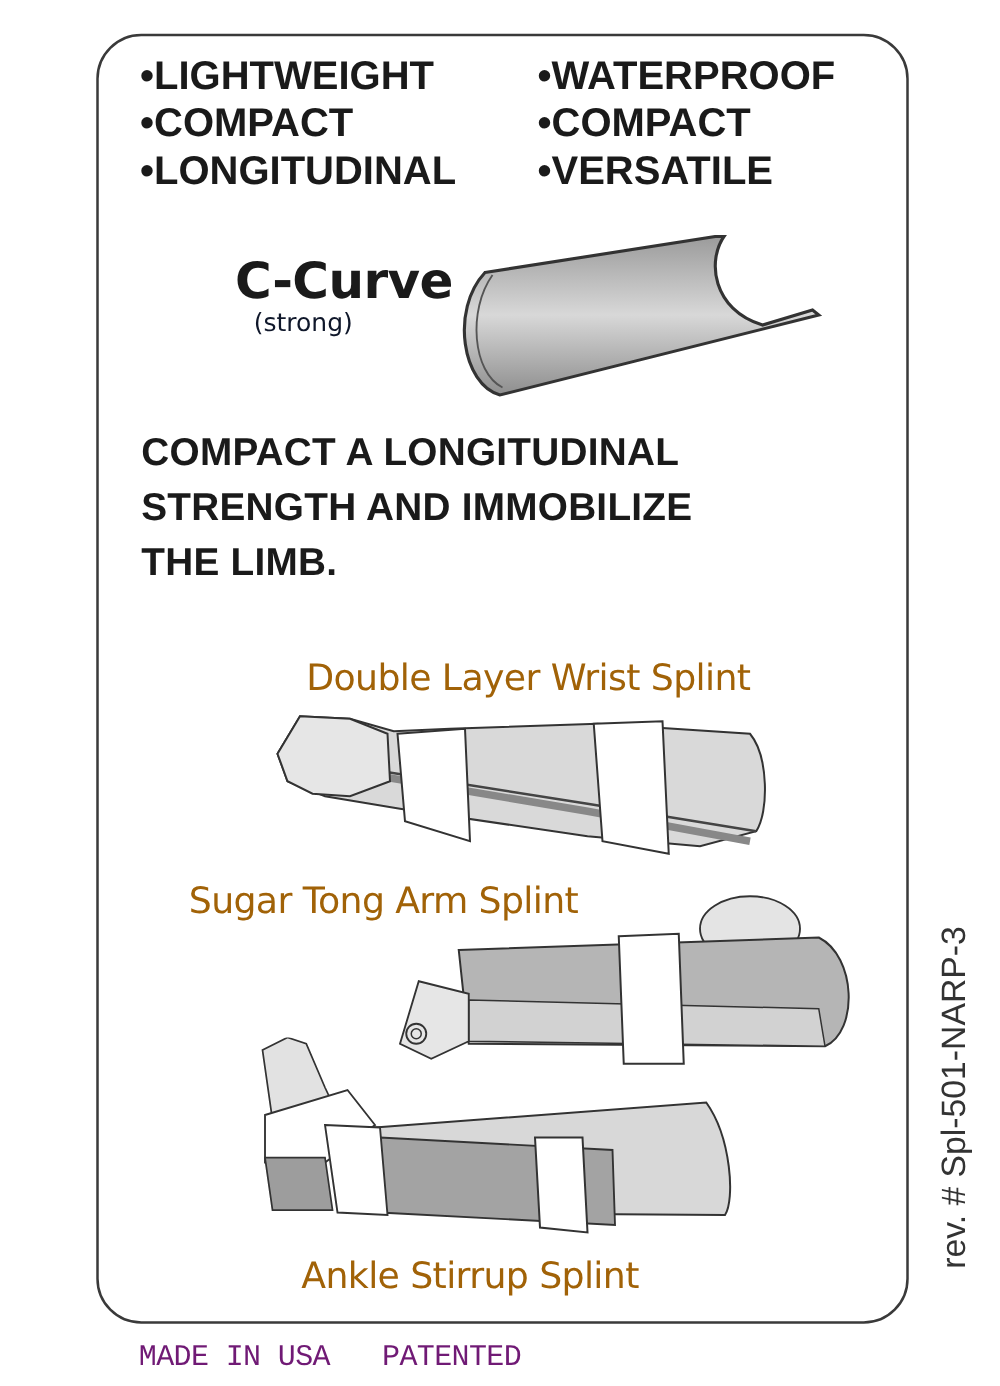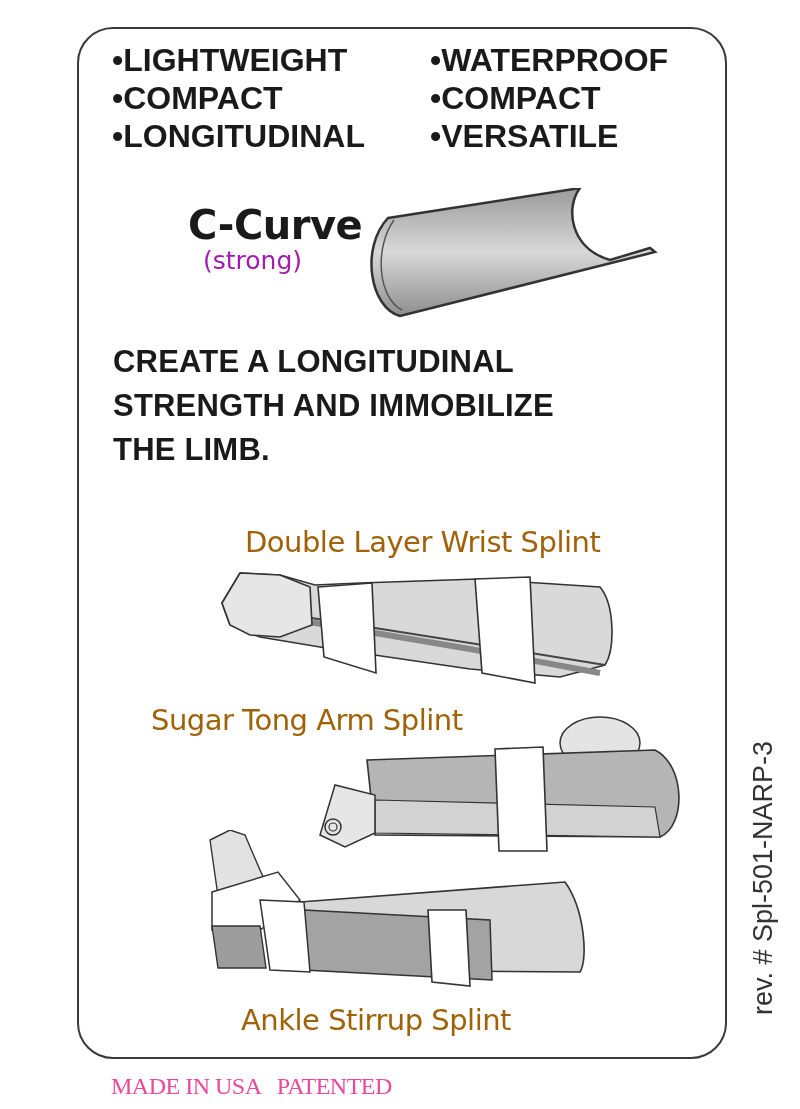--- a/index.html
+++ b/index.html
@@ -1,24 +1,24 @@
 <!DOCTYPE html>
 <html><head>
 <meta charset="utf-8">
 <style>
   html, body { margin:0; padding:0; background:#ffffff; }
   body { width:800px; height:1109px; position:relative; overflow:hidden; font-family:"Liberation Sans", sans-serif; color:#1a1a1a; }
   .card { position:absolute; left:77px; top:27px; width:650px; height:1032px; border:2px solid #3a3a3a; border-radius:36px; box-sizing:border-box; }
   .feat { position:absolute; font-weight:bold; font-size:32px; letter-spacing:0px; line-height:36px; white-space:nowrap; }
   .ccurve-title { position:absolute; left:188px; top:202px; font-weight:bold; font-size:40px; font-family:"DejaVu Sans", sans-serif; letter-spacing:-0.5px; }
-  .ccurve-sub { position:absolute; left:203px; top:246px; font-size:25px; font-family:"DejaVu Sans", sans-serif; color:#a21caf; }
+  .ccurve-sub { position:absolute; left:203px; top:246px; font-size:20px; font-family:"DejaVu Sans", sans-serif; color:#0f172a; }
   .instr { position:absolute; left:113px; top:340px; width:600px; font-weight:bold; font-size:31px; line-height:44px; letter-spacing:0.2px; }
   .label { position:absolute; font-family:"DejaVu Sans", sans-serif; font-size:29px; color:#a16207; font-weight:normal; letter-spacing:-0.5px; white-space:nowrap; }
   .rev { position:absolute; left:748px; top:1015px; transform-origin:0 0; transform:rotate(-90deg); font-size:27px; color:#333; white-space:nowrap; }
-  .footer { position:absolute; left:111px; top:1073px; font-family:Liberation Serif, serif; font-size:24px; color:#ec4899; letter-spacing:-0.5px; white-space:nowrap; }
+  .footer { position:absolute; left:111px; top:1073px; font-family:Liberation Mono, monospace; font-size:24px; color:#701a75; letter-spacing:-0.5px; white-space:nowrap; }
   svg.illus { position:absolute; }
 </style>
 </head>
 <body>
 
 <div class="card"></div>
 
 <div>
   <div class="feat" style="left:112px;top:42px;text-align:right;">•LIGHTWEIGHT</div>
   <div class="feat" style="left:112px;top:80px;">•COMPACT</div>
@@ -36,21 +36,21 @@
       <stop offset="0" stop-color="#9a9a9a"></stop>
       <stop offset="0.5" stop-color="#d8d8d8"></stop>
       <stop offset="1" stop-color="#8e8e8e"></stop>
     </linearGradient>
   </defs>
   <path d="M28,30 L220,0 C205,20 210,60 250,72 L290,60 L295,64 L40,128 C10,120 0,60 28,30 Z" fill="url(#cg)" stroke="#333" stroke-width="2.5"></path>
   <path d="M34,32 C14,60 18,110 42,122" fill="none" stroke="#555" stroke-width="1.5"></path>
 </svg>
 
 <div class="instr">
-  <div>CREATE A LONGITUDINAL</div>
+  <div>COMPACT A LONGITUDINAL</div>
   <div>STRENGTH AND IMMOBILIZE</div>
   <div>THE LIMB.</div>
 </div>
 
 <div class="label" style="left:245px;top:525px;">Double Layer Wrist Splint</div>
 <svg class="illus" style="left:220px;top:565px;" width="400" height="120" viewBox="0 0 400 120">
   <path d="M2,38 L20,8 L60,10 L95,20 L140,18 L258,14 L380,22 C395,40 395,85 385,100 L340,112 L250,104 L100,82 L40,72 L10,60 Z" fill="#d9d9d9" stroke="#333" stroke-width="1.6"></path>
   <path d="M60,48 L250,78 L385,100" fill="none" stroke="#444" stroke-width="2"></path>
   <path d="M60,52 L250,84 L380,108" fill="none" stroke="#888" stroke-width="6"></path>
   <path d="M98,22 L152,18 L156,108 L104,92 Z" fill="#ffffff" stroke="#333" stroke-width="1.6"></path>

